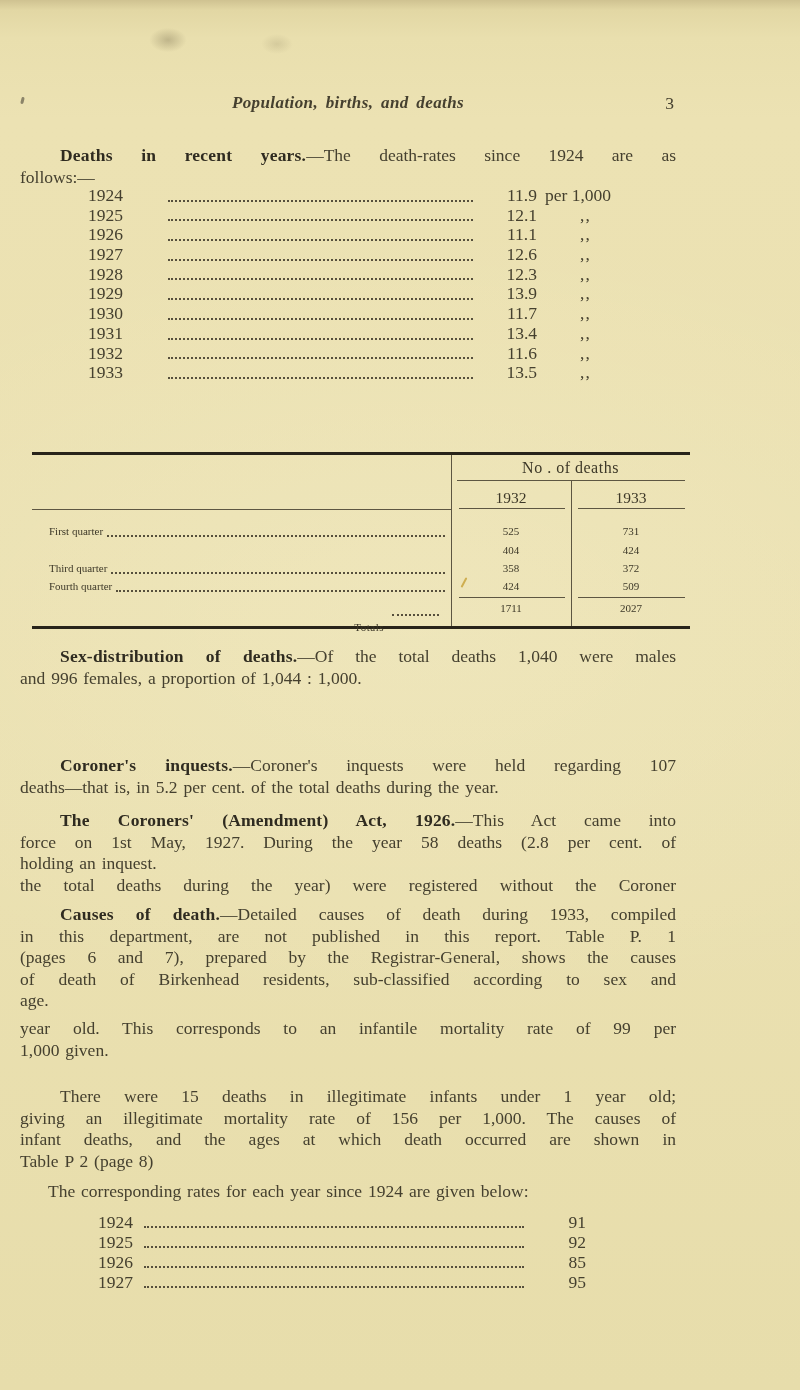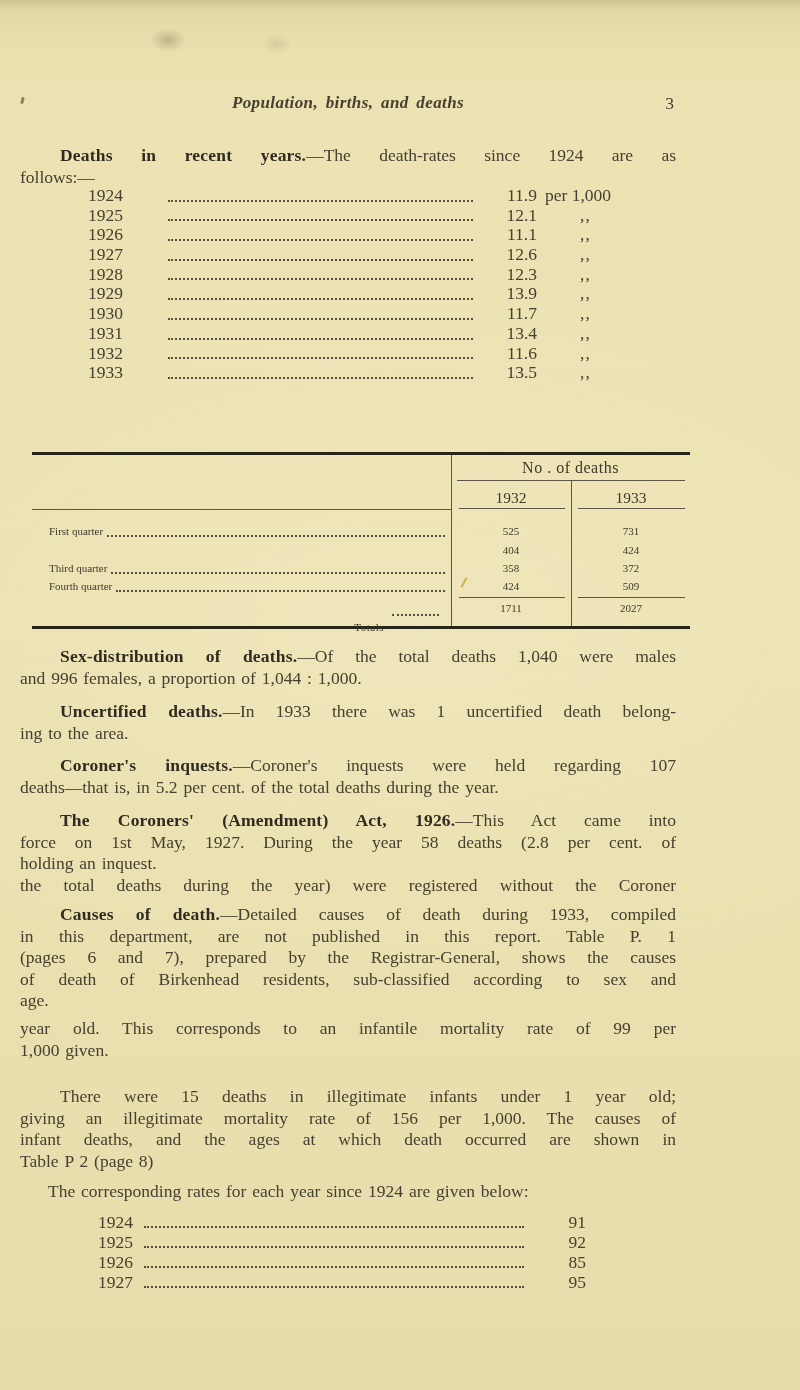--- a/index.html
+++ b/index.html
@@ -202,26 +202,20 @@
     </div>
   </div>
 
   <div class="blk" style="top:646px">
     <div class="ln just ind">
       <span class="b">Sex-distribution of deaths.</span><span>—Of the total deaths 1,040 were males</span>
     </div>
     <div class="ln">and 996 females, a proportion of 1,044 : 1,000.</div>
   </div>
 
-  <div class="blk" style="top:701px">
-    <div class="ln just ind">
-      <span class="b">Uncertified deaths.</span><span>—In 1933 there was 1 uncertified death belong-</span>
-    </div>
-    <div class="ln">ing to the area.</div>
-  </div>
 
   <div class="blk" style="top:755px">
     <div class="ln just ind">
       <span class="b">Coroner's inquests.</span><span>—Coroner's inquests were held regarding 107</span>
     </div>
     <div class="ln just" style="text-align-last:auto">deaths—that is, in 5.2 per cent. of the total deaths during the year.</div>
   </div>
 
   <div class="blk" style="top:810px">
     <div class="ln just ind">

